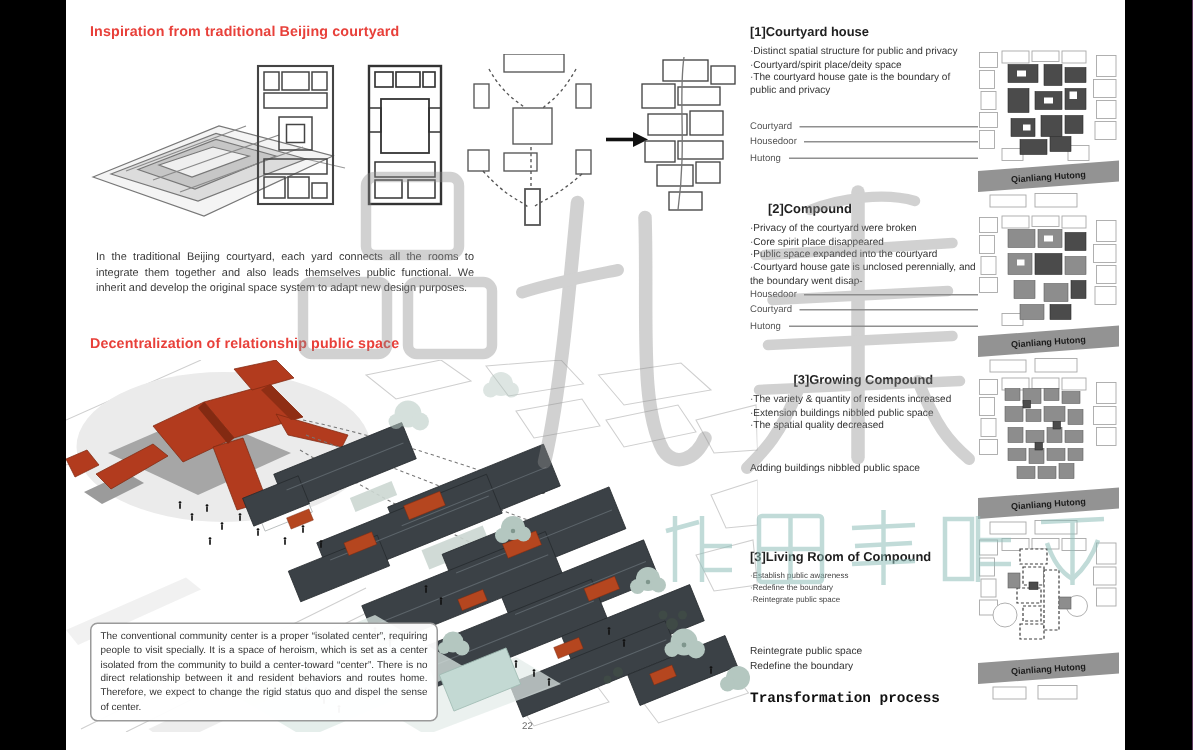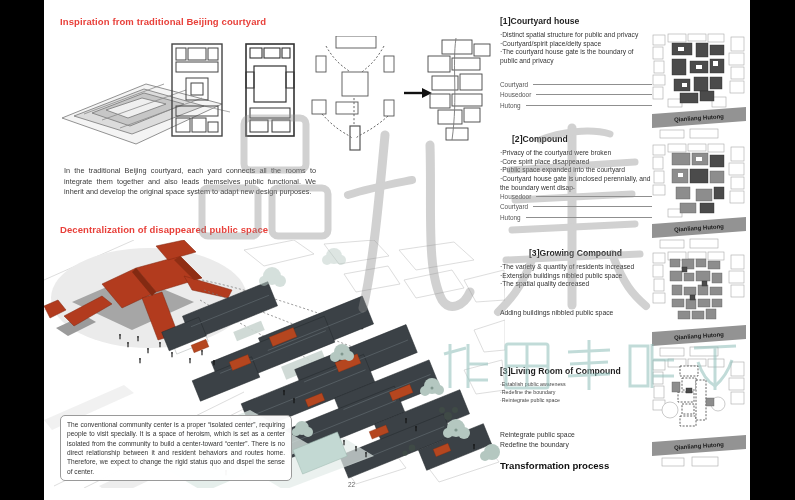--- a/index.html
+++ b/index.html
@@ -9,21 +9,21 @@
   #page{position:absolute;left:44px;top:0;width:706px;height:500px;background:#ffffff;}
   .abs{position:absolute;}
   .red-heading{color:#e8403a;font-weight:bold;font-size:9.5px;letter-spacing:.1px;}
   .body-text{font-size:7.3px;color:#3a3a3a;line-height:1.45;text-align:justify;}
   .rc-title{font-size:8.6px;font-weight:bold;color:#1f1f1f;}
   .rc-bullet{font-size:6.7px;color:#333;line-height:1.3;}
   .rc-bullet-sm{font-size:5.3px;color:#444;line-height:1.5;}
   .rc-caption{font-size:6.8px;color:#333;line-height:1.45;}
   .label-row{display:flex;align-items:center;height:10.5px;font-size:6.4px;color:#555;}
   .label-row .lead-line{flex:1;border-top:0.8px solid #8f8f8f;margin-left:5px;}
-  .footer-title{font-size:9.6px;font-weight:bold;color:#101010;}
+  .footer-title{font-size:9.6px;font-weight:bold;color:#101010;font-family:Liberation Mono, monospace;}
   .callout{border:1px solid #9a9a9a;border-radius:5px;background:rgba(255,255,255,.96);
            font-size:6.6px;color:#333;line-height:1.42;padding:4px 6px;text-align:justify;}
   .pagenum{font-size:6.5px;color:#666;}
   svg{display:block;}
   .m-ctx{fill:#fff;stroke:#a8a8a8;stroke-width:.6;}
   .m-dark{fill:#4b4b4b;stroke:#2c2c2c;stroke-width:.4;}
   .m-mid{fill:#8d8d8d;stroke:#606060;stroke-width:.4;}
   .m-gap{fill:#fff;stroke:none;}
   .m-band{fill:#939393;}
   .m-lbl{font-family:"Liberation Sans",sans-serif;font-size:6px;font-weight:bold;fill:#1c1c1c;}
@@ -113,21 +113,21 @@
           <rect x="398" y="58" width="30" height="12"></rect>
         <rect x="384" y="74" width="24" height="14"></rect>
           <rect x="410" y="72" width="16" height="14"></rect>
         <rect x="392" y="92" width="22" height="12"></rect>
         <path d="M402,2 C398,30 404,60 398,104" stroke="#777"></path>
       </g>
     </svg>
 
     <div class="abs body-text" style="left:20px;top:166px;width:252px;">In the traditional Beijing courtyard, each yard connects all the rooms to integrate them together and also leads themselves public functional. We inherit and develop the original space system to adapt new design purposes.</div>
 
-    <div class="abs red-heading" style="left:16px;top:224px;width:300px;">Decentralization of disappeared public space</div>
+    <div class="abs red-heading" style="left:16px;top:224px;width:300px;">Decentralization of relationship public space</div>
 
     <svg class="abs" style="left:0;top:240px;" width="461" height="248" viewBox="0 0 461 248">
 
       <g stroke="#cfcfcf" fill="none" stroke-width="0.7">
         <line x1="0" y1="40" x2="90" y2="0"></line>
           <line x1="0" y1="70" x2="140" y2="4"></line>
         <line x1="10" y1="246" x2="200" y2="152"></line>
           <line x1="40" y1="248" x2="230" y2="154"></line>
         <polygon points="200,10 250,0 270,14 220,26"></polygon>
           <polygon points="280,4 330,0 345,16 295,24"></polygon>

